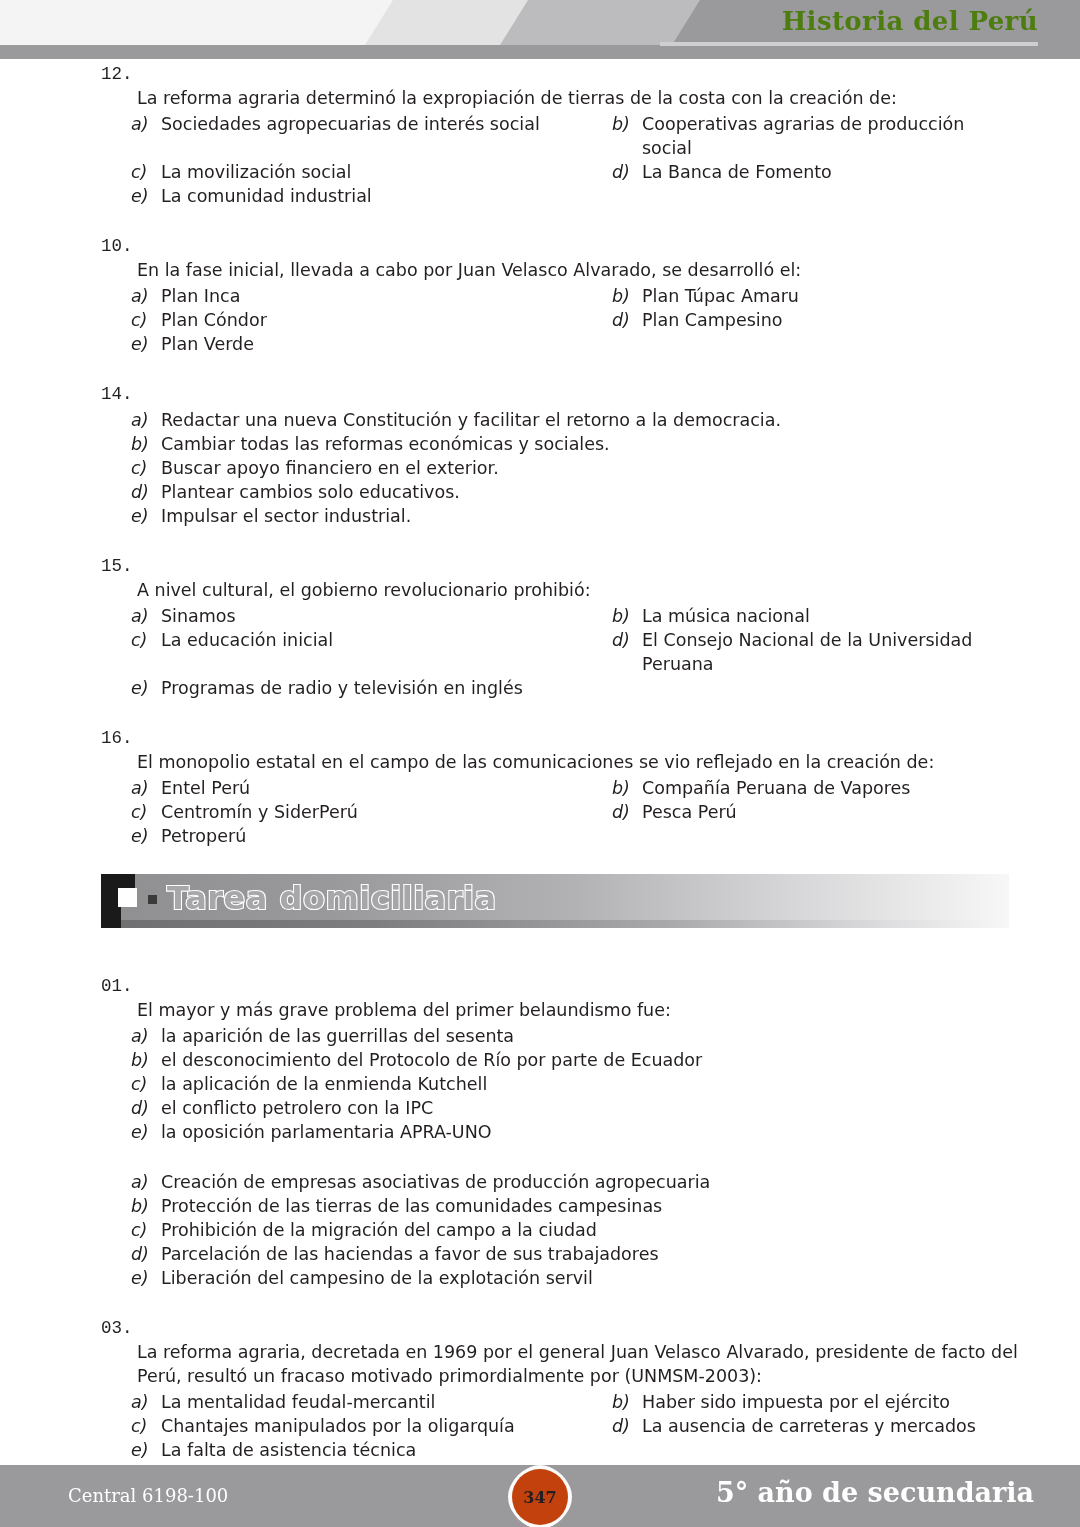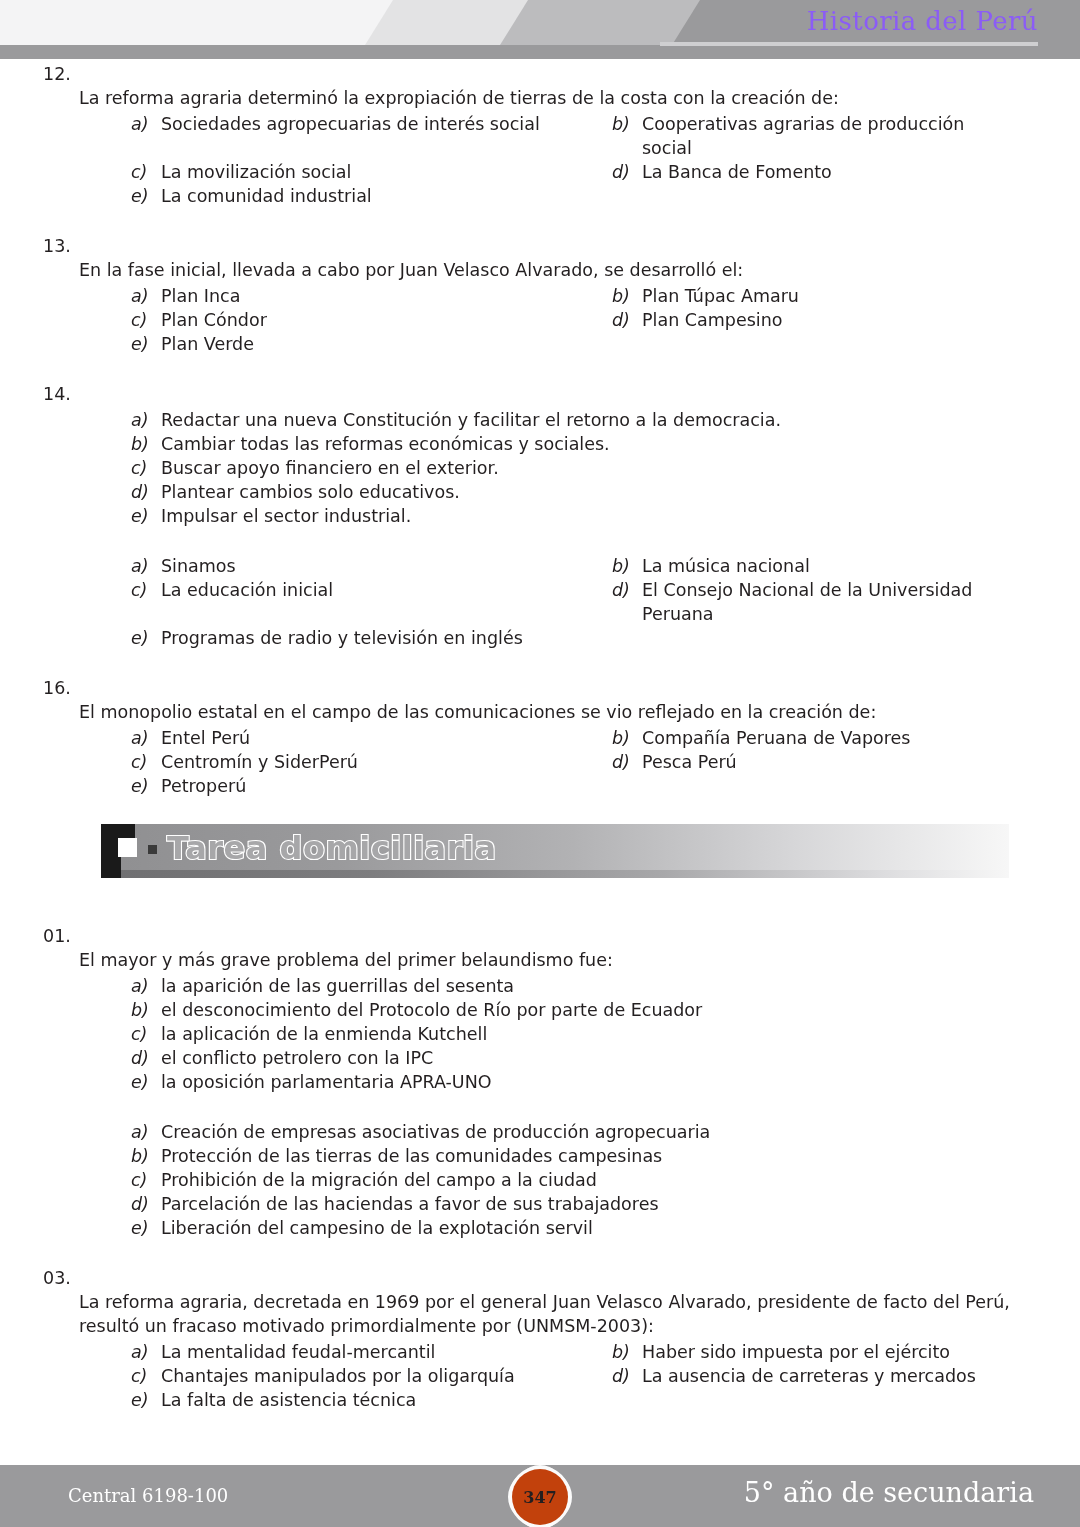--- a/index.html
+++ b/index.html
@@ -63,23 +63,23 @@
     top: 45px; left: 0;
     width: 1080px;
     height: 14px;
     background: #9a9a9c;
   }
   .hdr-title {
     position: absolute;
     top: 6px;
     right: 42px;
     font-family: "DejaVu Serif", serif;
-    font-weight: normal;
+    font-weight: bold;
     font-size: 26px;
-    color: #8b5cf6;
+    color: #4d7c0f;
     letter-spacing: 0.4px;
     white-space: nowrap;
     text-align: center;
   }
   .hdr-rule {
     position: absolute;
     top: 42px;
     right: 42px;
     width: 378px;
     height: 4px;
@@ -100,23 +100,24 @@
   }
   .q-head {
     display: flex;
     align-items: flex-start;
     font-size: 17.5px;
     line-height: 24px;
   }
   .q-num {
     width: 36px;
     flex: 0 0 36px;
-    padding-left: 43px;
+    padding-left: 101px;
     box-sizing: content-box;
     white-space: nowrap;
+    font-family: Liberation Mono, monospace;
   }
   .q-text {
     flex: 1 1 auto;
     padding-right: 62px;
     margin-top: 24px;
   }
 
   
   .opts {
     margin-top: 2px;
@@ -238,21 +239,21 @@
     font-weight: normal;
     font-size: 18px;
     color: #ffffff;
     white-space: nowrap;
   }
   .ft-right {
     position: absolute;
     top: 26px;
     right: 46px;
     font-family: "DejaVu Serif", serif;
-    font-weight: normal;
+    font-weight: bold;
     font-size: 27px;
     color: #ffffff;
     white-space: nowrap;
   }
   .ft-page-badge {
     position: absolute;
     top: 18px;
     left: 50%;
     transform: translateX(-50%);
     width: 56px;
@@ -314,21 +315,21 @@
             <span class="opt-body">La Banca de Fomento</span>
           </div>
           <div class="opt span-2">
             <span class="opt-letter">e)</span>
             <span class="opt-body">La comunidad industrial</span>
           </div>
         </div>
       </div>
       <div class="question-block">
         <div class="q-head">
-          <div class="q-num">13.</div>
+          <div class="q-num">10.</div>
           <div class="q-text">En la fase inicial, llevada a cabo por Juan Velasco Alvarado, se desarrolló el:</div>
         </div>
         <div class="opts two-col">
           <div class="opt">
             <span class="opt-letter">a)</span>
             <span class="opt-body">Plan Inca</span>
           </div>
           <div class="opt">
             <span class="opt-letter">b)</span>
             <span class="opt-body">Plan Túpac Amaru</span>
@@ -368,20 +369,24 @@
             <span class="opt-letter">d)</span>
             <span class="opt-body">Plantear cambios solo educativos.</span>
           </div>
           <div class="opt">
             <span class="opt-letter">e)</span>
             <span class="opt-body">Impulsar el sector industrial.</span>
           </div>
         </div>
       </div>
       <div class="question-block">
+        <div class="q-head">
+          <div class="q-num">15.</div>
+          <div class="q-text">A nivel cultural, el gobierno revolucionario prohibió:</div>
+        </div>
         <div class="opts two-col">
           <div class="opt">
             <span class="opt-letter">a)</span>
             <span class="opt-body">Sinamos</span>
           </div>
           <div class="opt">
             <span class="opt-letter">b)</span>
             <span class="opt-body">La música nacional</span>
           </div>
           <div class="opt">

